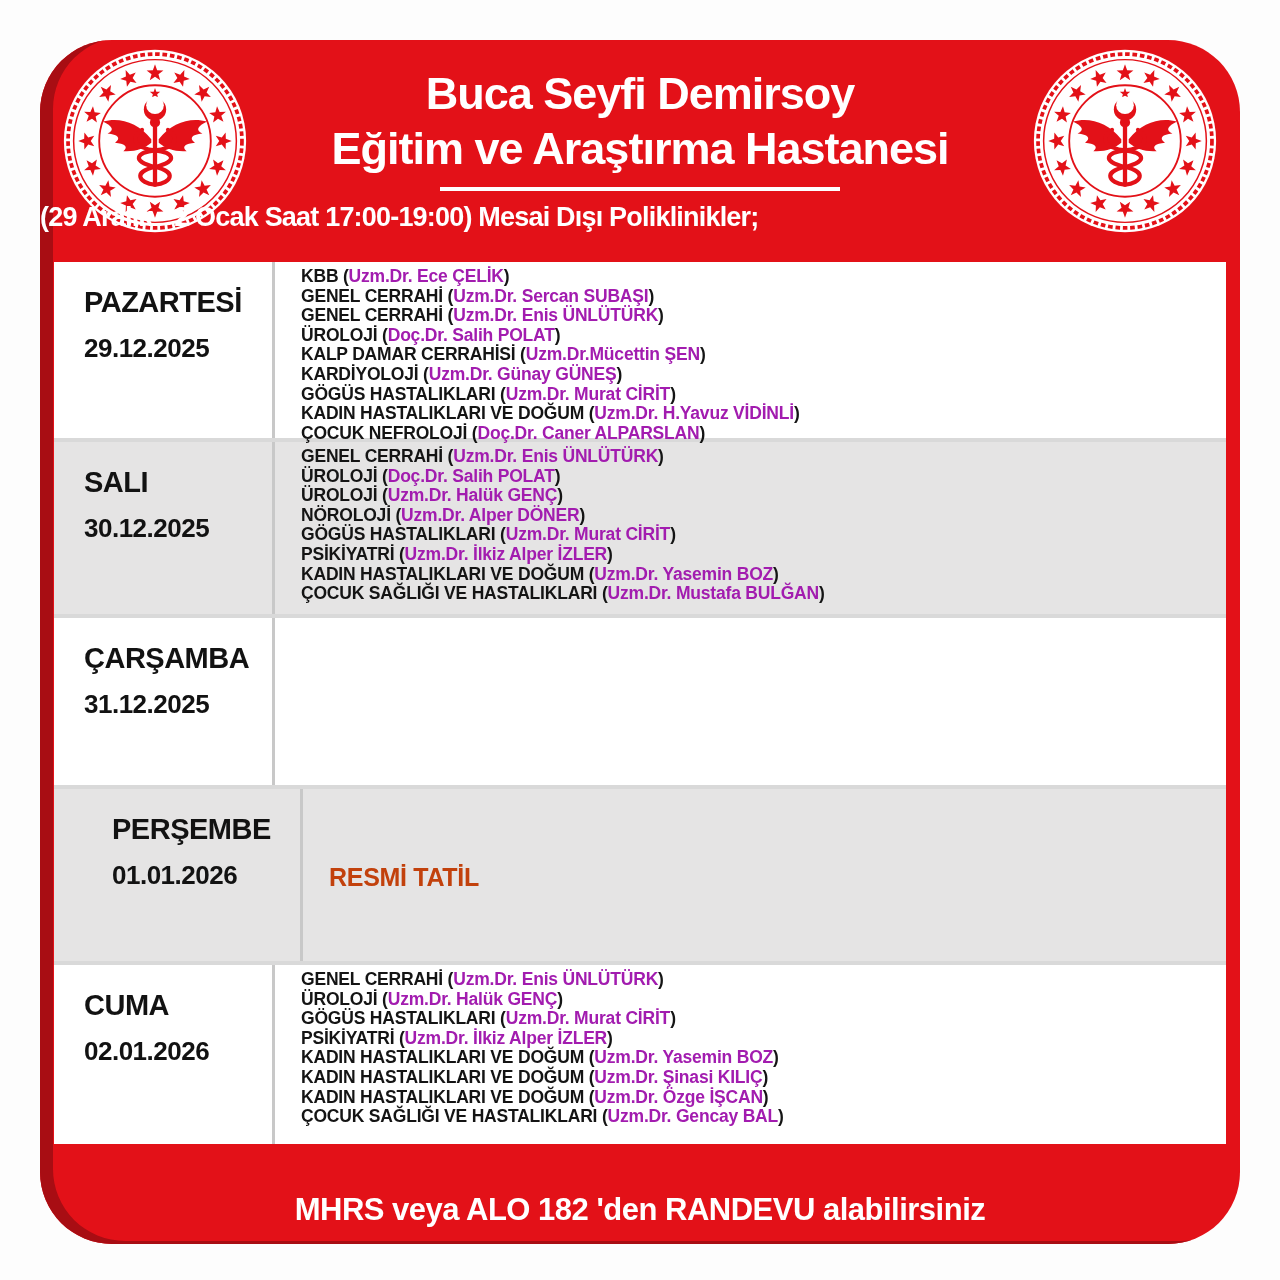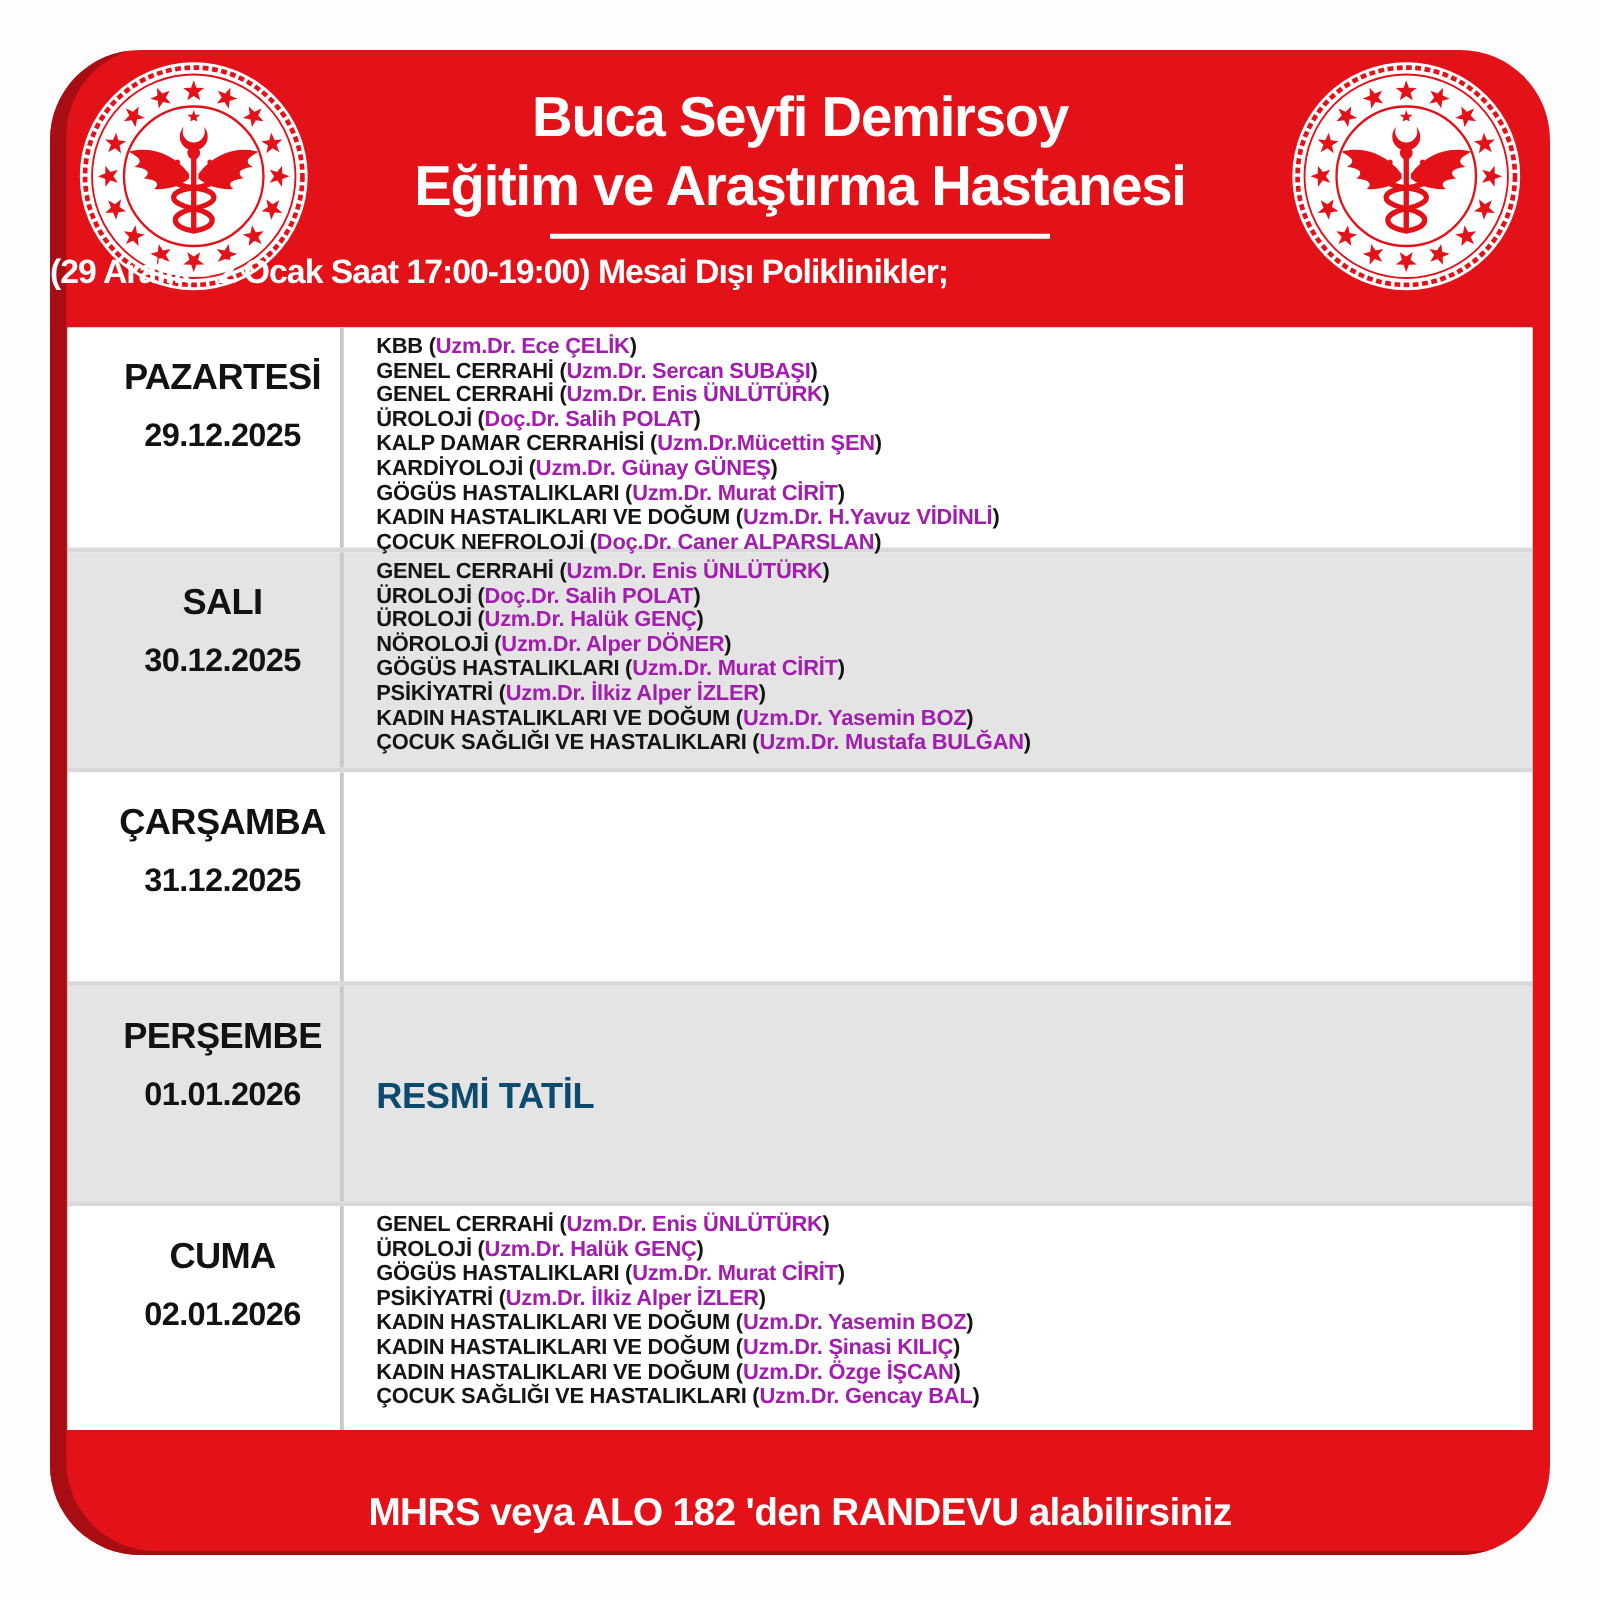--- a/index.html
+++ b/index.html
@@ -19,31 +19,31 @@
   .title-line{font-size:45px;line-height:55px;font-weight:bold;letter-spacing:-1px;}
   .divider{position:absolute;left:50%;transform:translateX(-50%);top:147px;width:400px;height:4px;background:#fff;}
   .subtitle{position:absolute;left:0;right:0;top:162px;text-align:left;color:#fff;
     font-size:27px;font-weight:bold;letter-spacing:-0.8px;}
 
   
   .table{position:absolute;left:14px;top:222px;width:1172px;background:#fff;}
   .row{display:flex;background:#fff;}
   .row.gray{background:#e5e4e4;}
   .row.r0{height:176px;} .row.r1{height:172px;} .row.r2{height:167px;}
-  .row.r3{height:172px;} .row.r4{height:179px;}
+  .row.r3{height:172px;padding-left:28px;} .row.r4{height:179px;}
   .sep{height:4px;background:#d9d9d9;}
-  .day-cell{flex:0 0 218px;box-sizing:border-box;padding:24px 0 0 30px;text-align:center;}
+  .day-cell{flex:0 0 218px;box-sizing:border-box;padding:24px 0 0 30px;}
   .day-name{font-size:29px;font-weight:bold;color:#121212;letter-spacing:-0.5px;}
   .day-date{font-size:26px;font-weight:bold;color:#121212;margin-top:14px;letter-spacing:-0.5px;}
   .vdiv{flex:0 0 3px;background:#c8c8c8;}
   .content-cell{flex:1;box-sizing:border-box;padding:5px 12px 0 26px;display:flex;flex-direction:column;}
   .entry-line{font-size:17.5px;font-weight:bold;line-height:19.6px;color:#141414;
     letter-spacing:-0.2px;white-space:nowrap;}
   .entry-line .doc{color:#a21caf;}
-  .note{font-size:29px;font-weight:bold;color:#0c4a6e;margin:auto 0;letter-spacing:-0.3px;}
+  .note{font-size:25px;font-weight:bold;color:#c2410c;margin:auto 0;letter-spacing:-0.3px;}
 
   
   .footer{position:absolute;left:0;right:0;bottom:0;height:68px;
     display:flex;align-items:center;justify-content:center;}
   .footer-text{color:#fff;font-size:31px;font-weight:bold;letter-spacing:-0.5px;}
 </style>
 </head>
 <body>
 
 <svg width="0" height="0" style="position:absolute">

